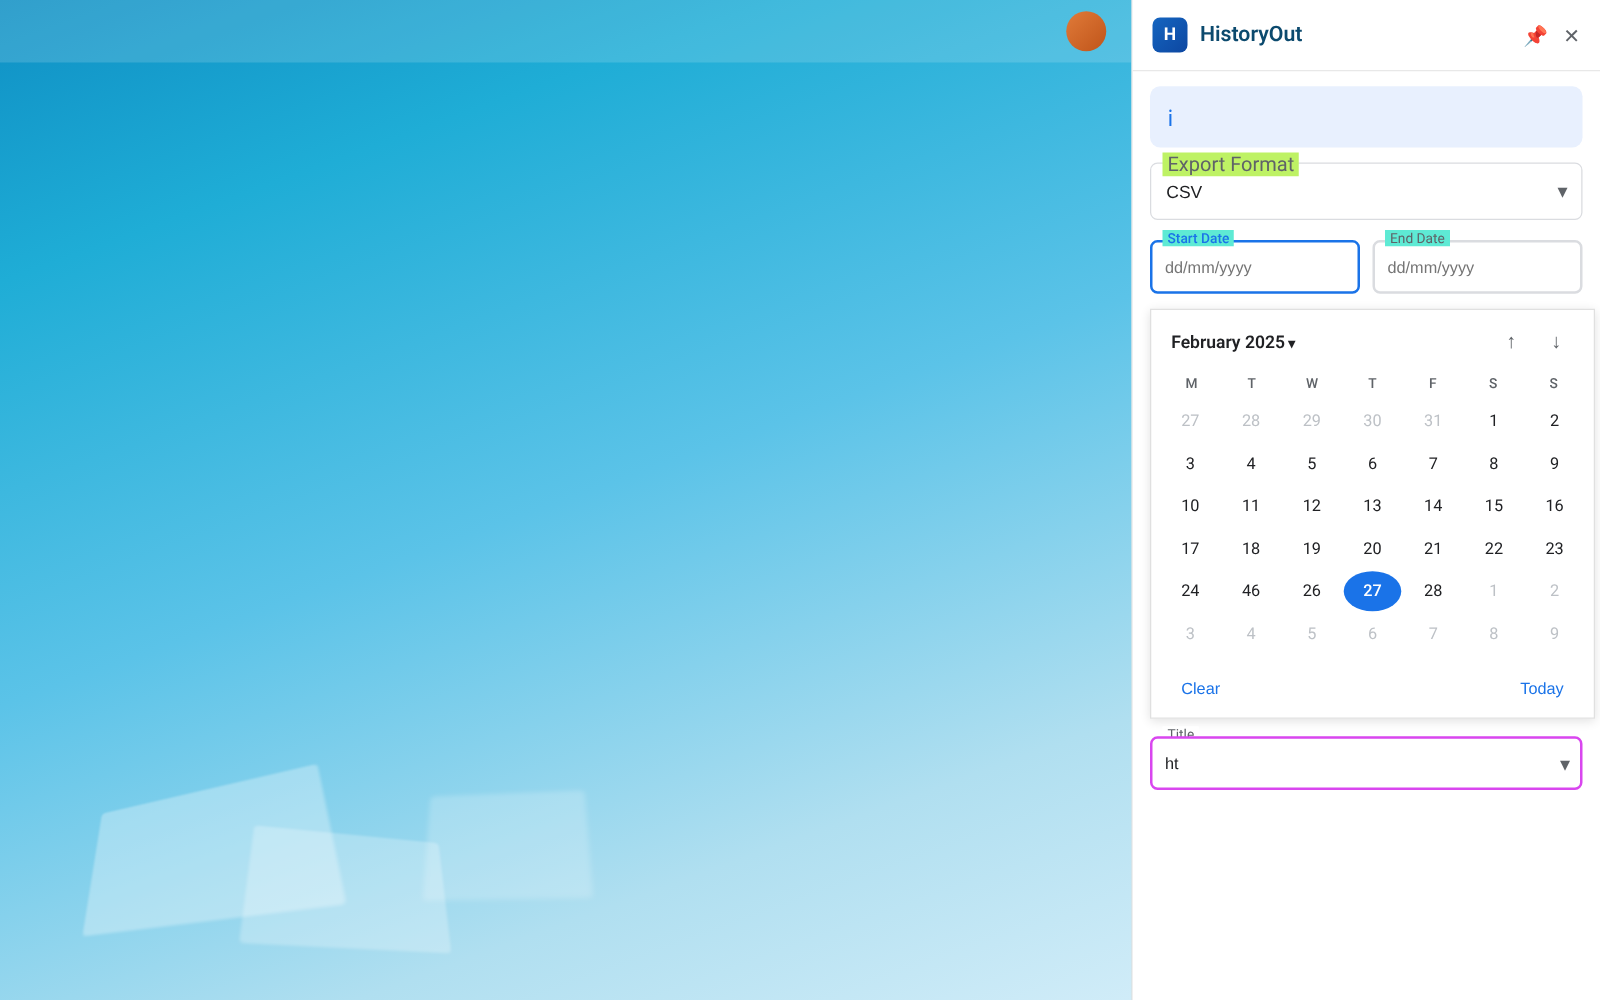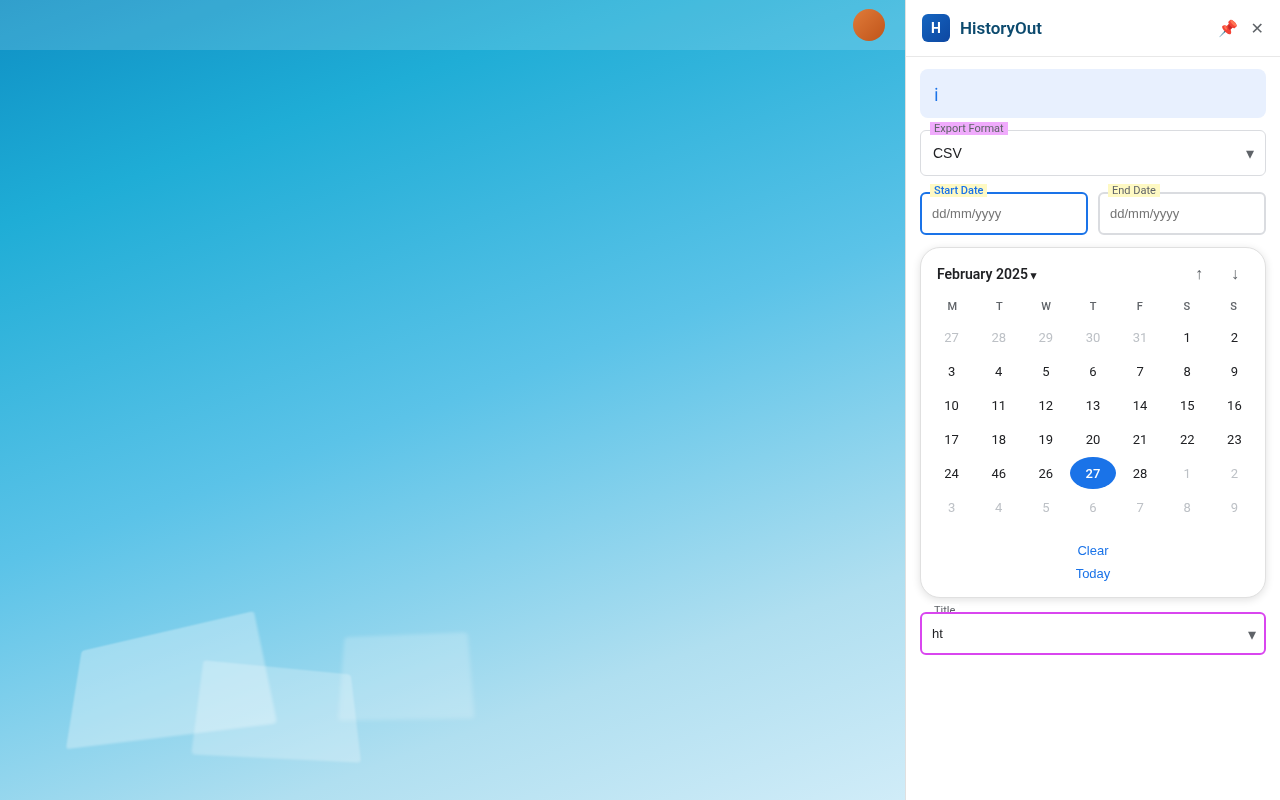--- a/index.html
+++ b/index.html
@@ -198,23 +198,23 @@
 
     .form-field {
       flex: 1;
       position: relative;
     }
 
     .form-field label {
       position: absolute;
       top: -8px;
       left: 10px;
-      background: #f0abfc;
+      background: #bef264;
       padding: 0 4px;
-      font-size: 11px;
+      font-size: 16px;
       color: #5f6368;
       z-index: 1;
     }
 
     .form-select {
       width: 100%;
       padding: 14px 12px;
       border: 1px solid #dadce0;
       border-radius: 6px;
       font-size: 14px;
@@ -246,21 +246,21 @@
 
     .date-field {
       flex: 1;
       position: relative;
     }
 
     .date-field label {
       position: absolute;
       top: -8px;
       left: 10px;
-      background: #fef9c3;
+      background: #5eead4;
       padding: 0 4px;
       font-size: 11px;
       color: #1a73e8;
       z-index: 1;
       font-weight: 500;
     }
 
     .date-field.normal label {
       color: #5f6368;
       font-weight: normal;
@@ -278,22 +278,22 @@
     }
 
     .date-field.normal .date-input {
       border-color: #dadce0;
     }
 
     
     .calendar-popup {
       background: white;
       border: 1px solid #e0e0e0;
-      border-radius: 20px;
-      margin: 0 14px 14px 14px;
+      border-radius: 0;
+      margin: 0 4px 14px 14px;
       box-shadow: 0 2px 8px rgba(0,0,0,0.12);
       overflow: hidden;
     }
 
     .cal-header {
       display: flex;
       align-items: center;
       padding: 12px 16px 8px;
     }
 
@@ -372,21 +372,20 @@
       background: #1a73e8;
       color: white;
       border-radius: 50%;
       font-weight: 500;
     }
 
     .cal-footer {
       display: flex;
       justify-content: space-between;
       padding: 8px 16px 12px;
-      flex-direction: column;
     }
 
     .cal-footer-btn {
       background: none;
       border: none;
       color: #1a73e8;
       font-size: 13px;
       font-weight: 500;
       cursor: pointer;
       padding: 4px 8px;

